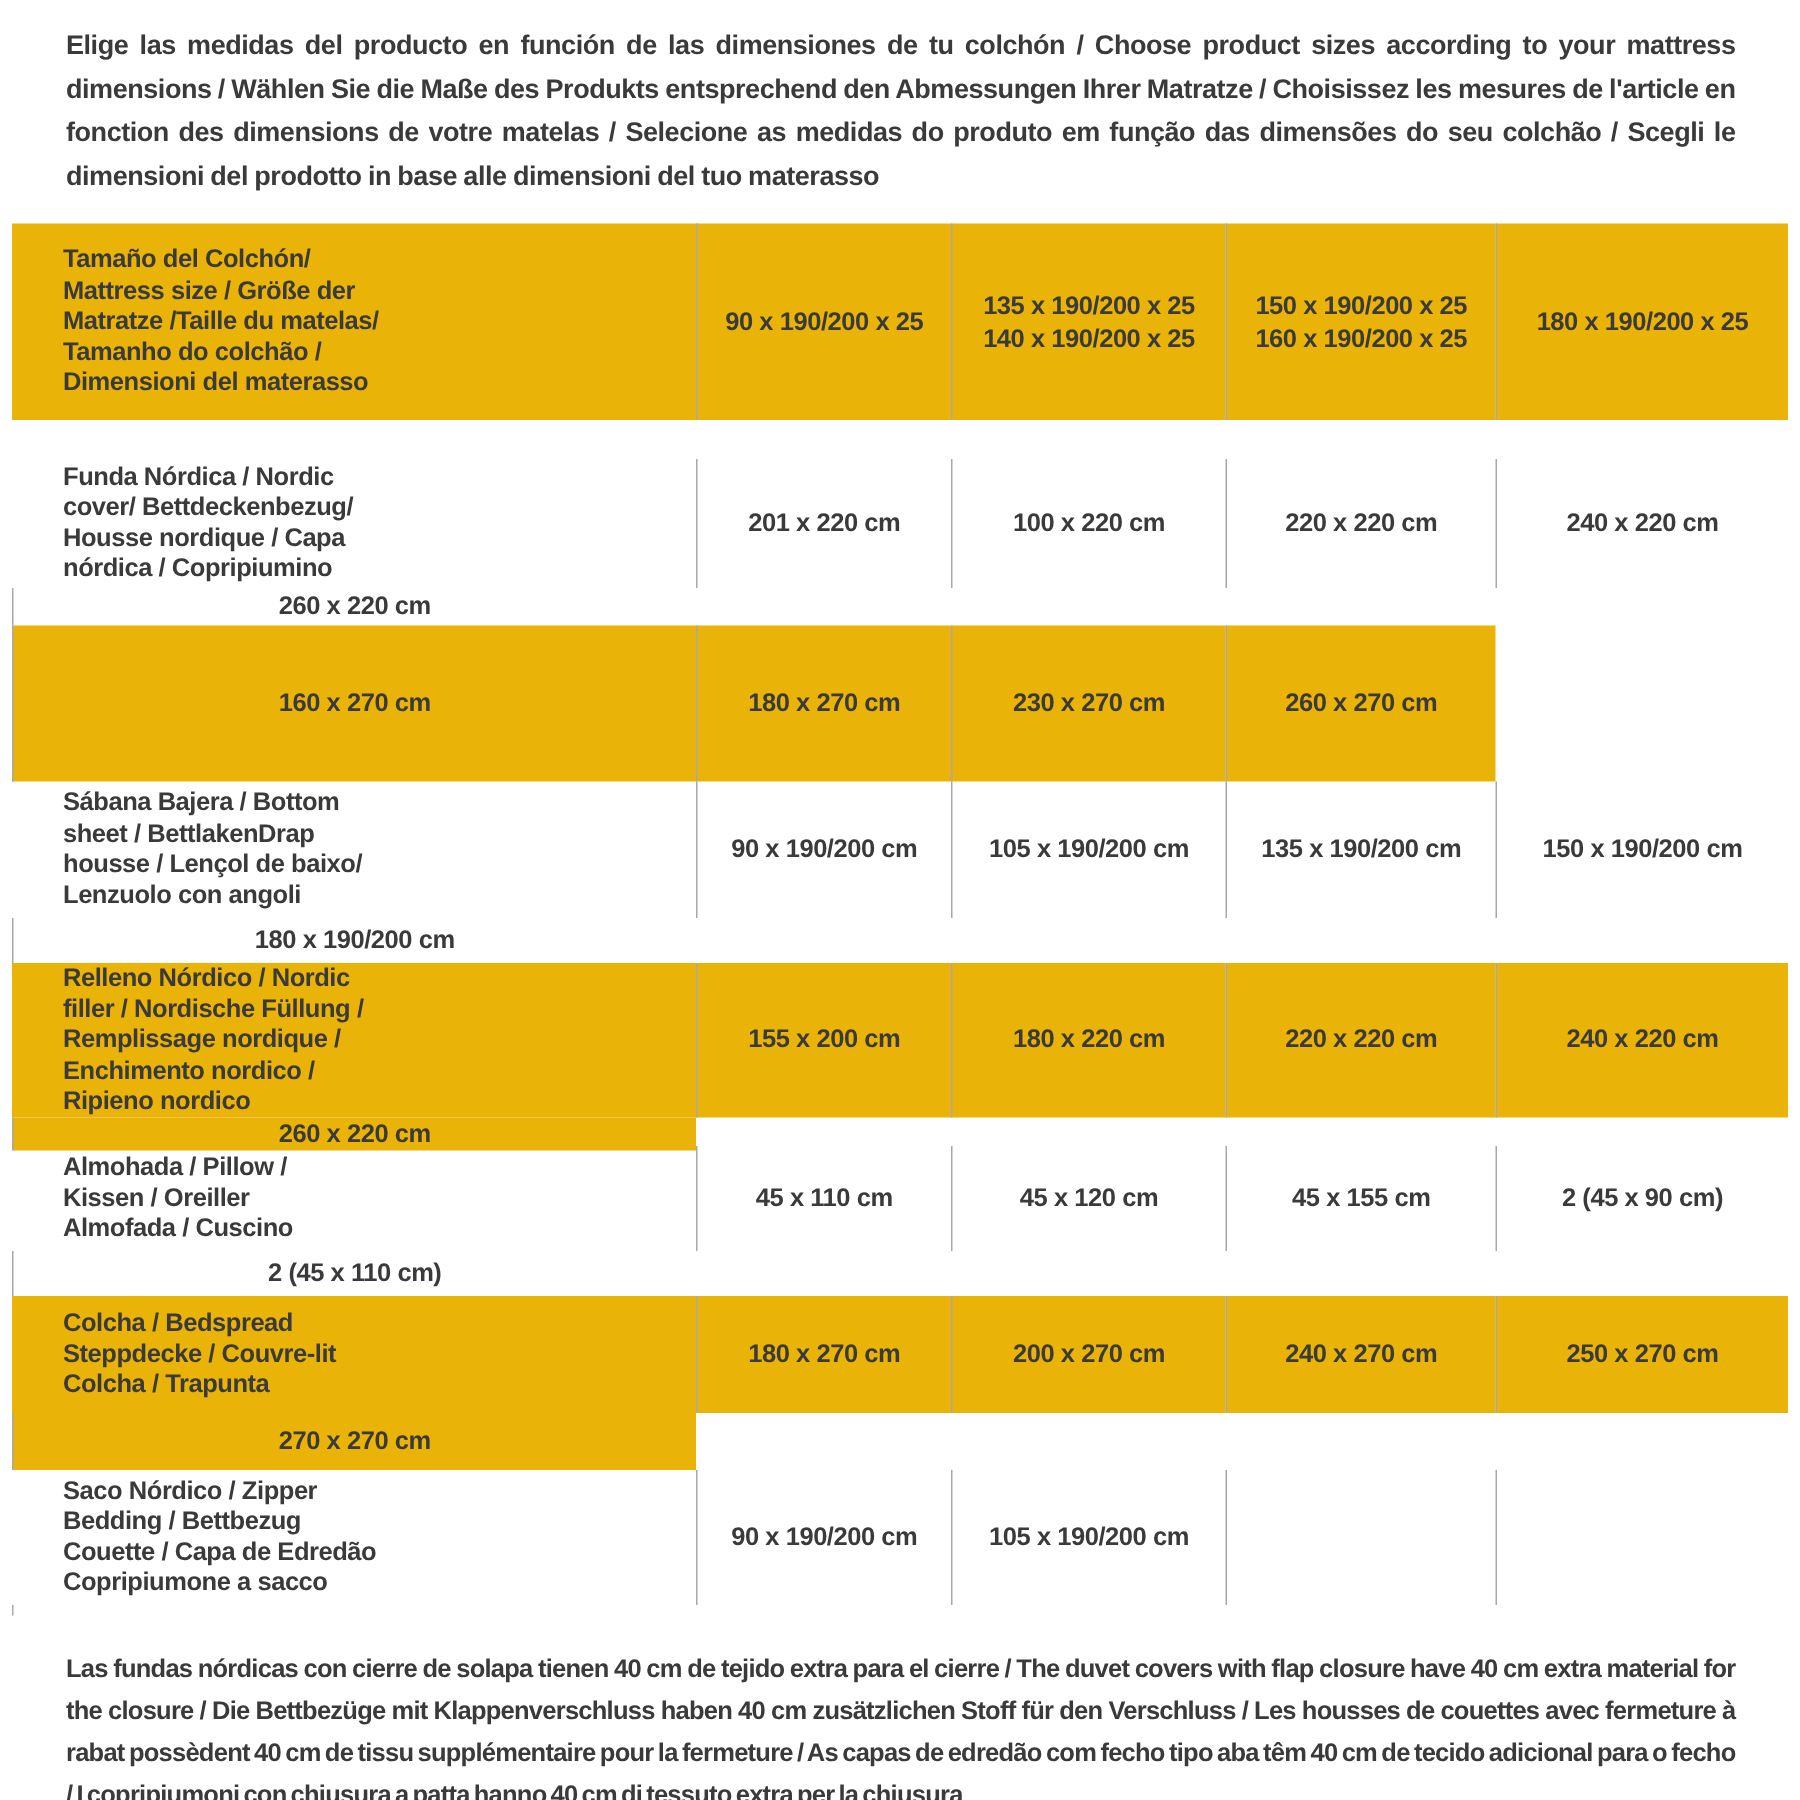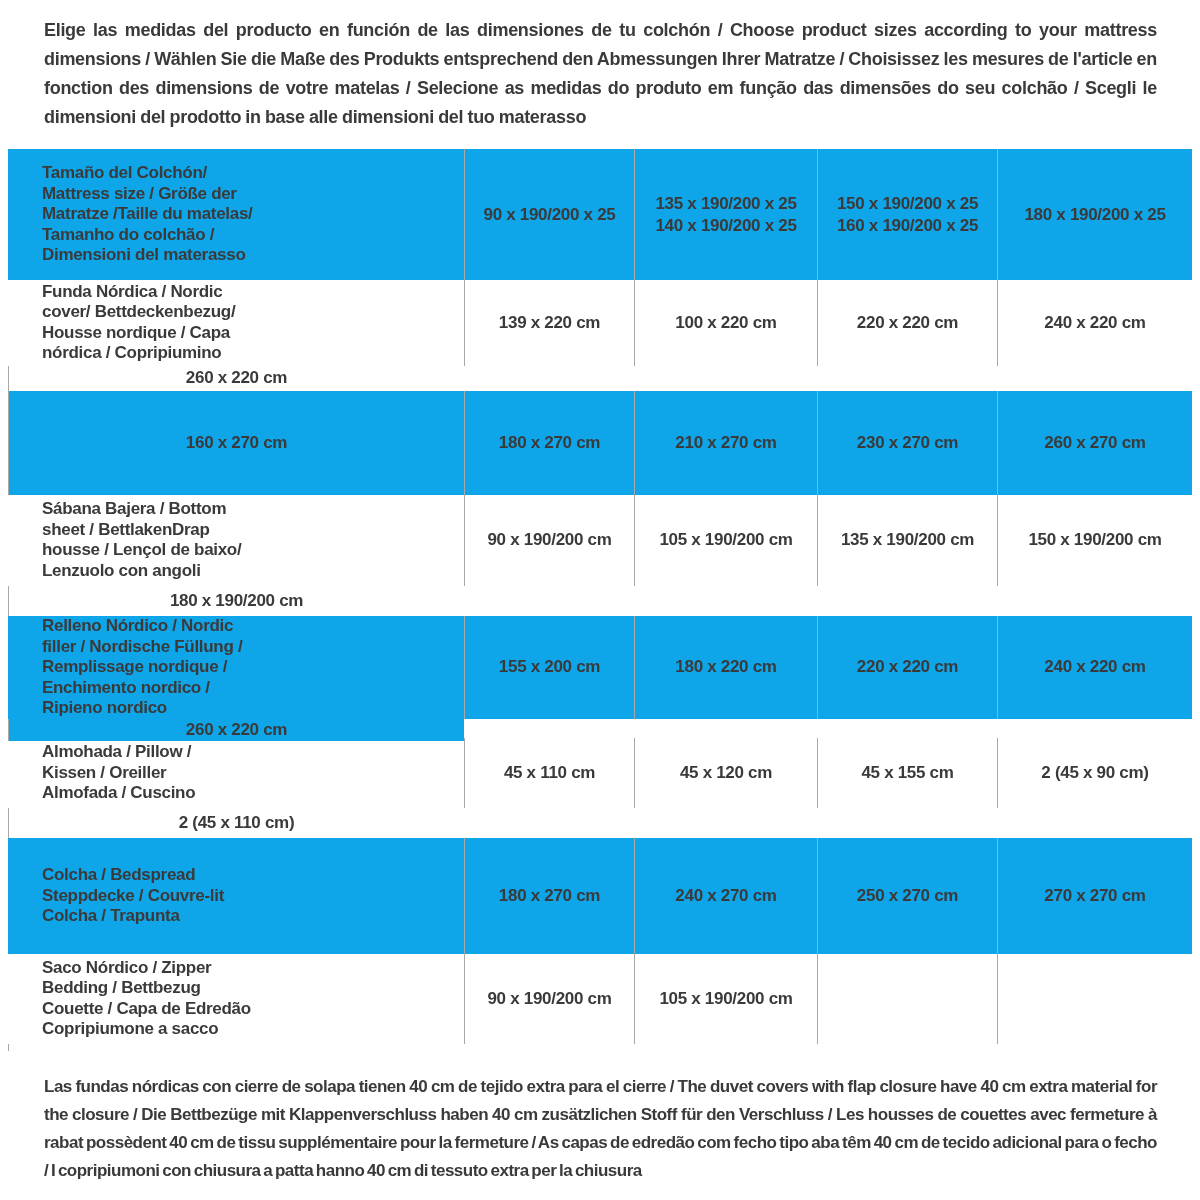--- a/index.html
+++ b/index.html
@@ -28,23 +28,23 @@
     text-align: justify;
   }
   .size-table {
     margin: 17px 0 0 8px;
     width: 1184px;
   }
   .row {
     display: grid;
     grid-template-columns: 456px 170px 183px 180px 195px;
   }
-  .row.shaded .cell { background: #0ea5e9; }
+  .row.shaded .cell { background: #eab308; }
   .r0 { height: 131px; }
-  .r1 { height: 111px; }
+  .r1 { height: 111px; margin-top: 26px; }
   .r2 { height: 104px; }
   .r3 { height: 121px; }
   .r4 { height: 122px; }
   .r5 { height: 100px; }
   .r6 { height: 116px; }
   .r7 { height: 97px; }
   .cell {
     display: flex;
     align-items: center;
     white-space: pre-line;
@@ -93,31 +93,30 @@
       <div class="cell val">150 x 190/200 x 25
 160 x 190/200 x 25</div>
       <div class="cell val">180 x 190/200 x 25</div>
     </div>
 
     <div class="row r1">
       <div class="cell label">Funda Nórdica /  Nordic
 cover/ Bettdeckenbezug/
 Housse nordique  / Capa
 nórdica / Copripiumino</div>
-      <div class="cell val">139 x 220 cm</div>
+      <div class="cell val">201 x 220 cm</div>
       <div class="cell val">100 x 220 cm</div>
       <div class="cell val">220 x 220 cm</div>
       <div class="cell val">240 x 220 cm</div>
       <div class="cell val">260 x 220 cm</div>
     </div>
 
     <div class="row r2 shaded">
       <div class="cell val">160 x 270 cm</div>
       <div class="cell val">180 x 270 cm</div>
-      <div class="cell val">210 x 270 cm</div>
       <div class="cell val">230 x 270 cm</div>
       <div class="cell val">260 x 270 cm</div>
     </div>
 
     <div class="row r3">
       <div class="cell label">Sábana Bajera / Bottom
 sheet / BettlakenDrap
 housse / Lençol de baixo/
 Lenzuolo con angoli</div>
       <div class="cell val">90 x 190/200 cm</div>
@@ -149,20 +148,21 @@
       <div class="cell val">45 x 155 cm</div>
       <div class="cell val">2 (45 x 90 cm)</div>
       <div class="cell val">2 (45 x 110 cm)</div>
     </div>
 
     <div class="row r6 shaded">
       <div class="cell label">Colcha / Bedspread
 Steppdecke / Couvre-lit
 Colcha / Trapunta</div>
       <div class="cell val">180 x 270 cm</div>
+      <div class="cell val">200 x 270 cm</div>
       <div class="cell val">240 x 270 cm</div>
       <div class="cell val">250 x 270 cm</div>
       <div class="cell val">270 x 270 cm</div>
     </div>
 
     <div class="row r7">
       <div class="cell label">Saco Nórdico / Zipper
 Bedding / Bettbezug
 Couette  / Capa de Edredão
 Copripiumone a sacco</div>

